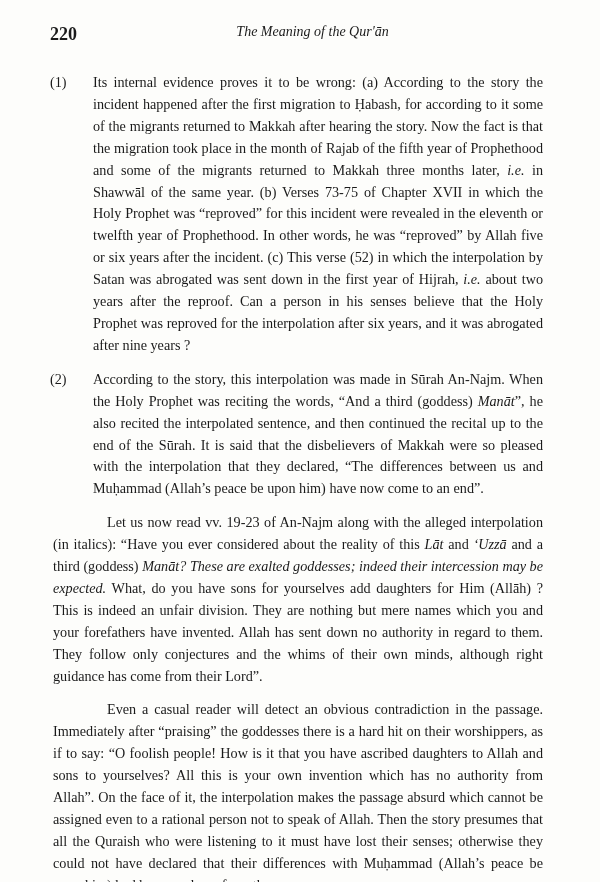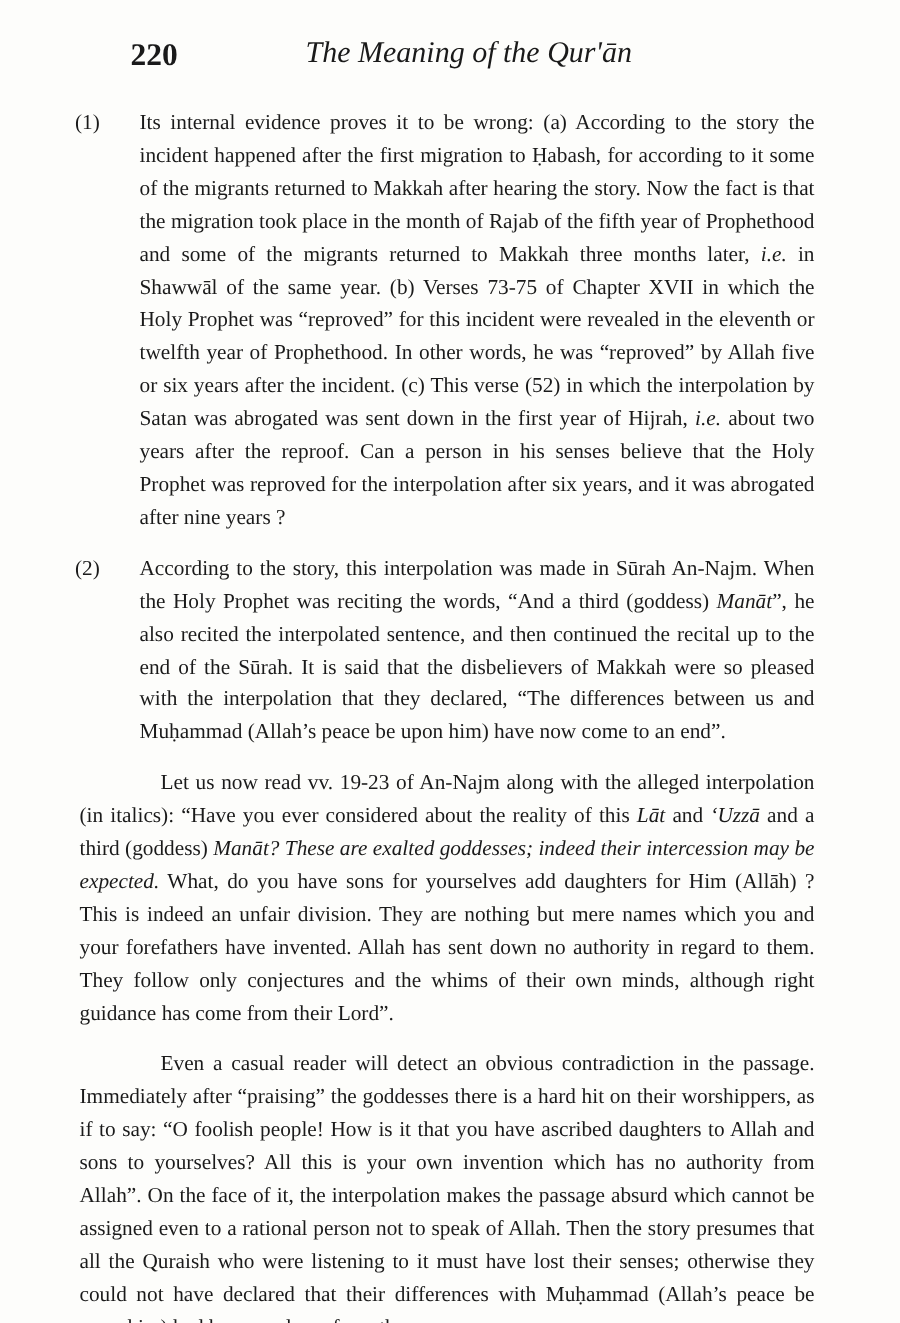--- a/index.html
+++ b/index.html
@@ -27,31 +27,30 @@
       top: 24px;
       left: 50px;
       width: 505px;
       height: 24px;
     }
     .page-number {
       position: absolute;
       left: 0;
       top: 0;
       font-weight: bold;
-      font-size: 21px;
-      margin-left: 37px;
+      font-size: 18px;
     }
     .running-title {
       position: absolute;
       left: 0;
       right: 0;
       top: 0;
       text-align: center;
       font-style: italic;
-      font-size: 20px;
+      font-size: 14px;
       padding-left: 20px;
     }
     .body {
       position: absolute;
       top: 60px;
       left: 50px;
       width: 505px;
       font-size: 14.2px;
       line-height: 21.9px;
       text-align: justify;

